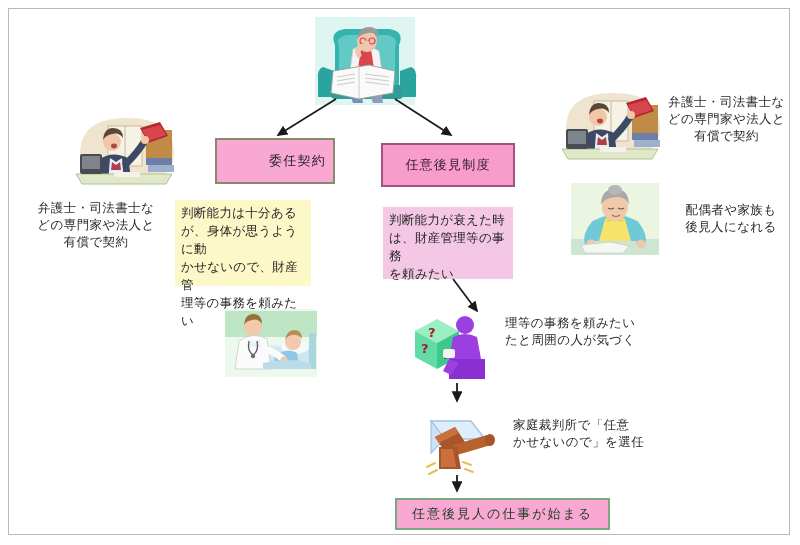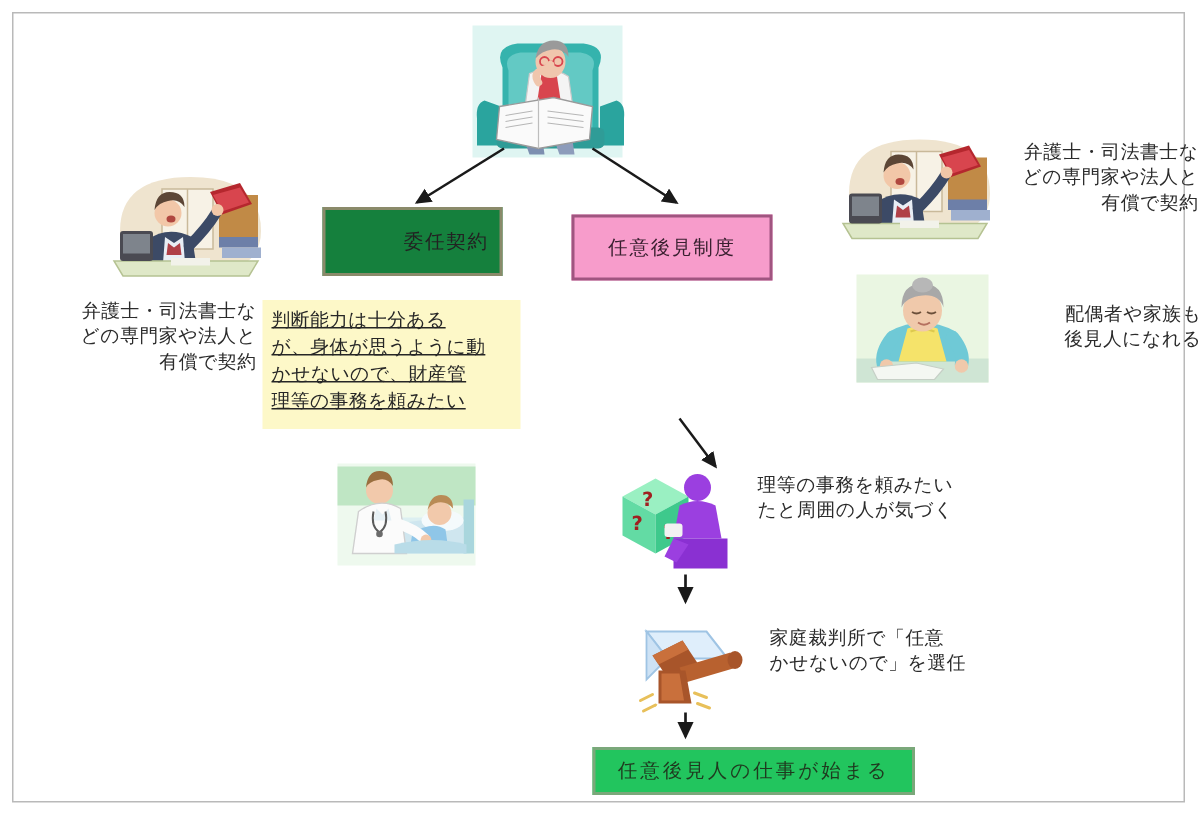--- a/index.html
+++ b/index.html
@@ -32,45 +32,45 @@
   
   .jtext {
     position: absolute;
     color: #2b2b2b;
     font-size: 12.5px;
     line-height: 17px;
     letter-spacing: 0.4px;
     white-space: pre-line;
     font-family: "DejaVu Sans", "Liberation Sans", sans-serif;
   }
-  .jtext.center { text-align: right; font-family: Liberation Serif, serif; }
+  .jtext.center { text-align: center; }
 
   
   .box {
     position: absolute;
     box-sizing: border-box;
     display: flex;
     align-items: center;
     justify-content: center;
     font-size: 13px;
     letter-spacing: 1.2px;
     color: #222;
   }
   .box-yellow {
-    background: #15803d;
+    background: #f9a8d4;
     border: 2px solid #8a8a6a;
     padding-left: 45px;
   }
   .box-pink {
     background: #f79ccb;
     border: 2px solid #a05580;
     color: #3a2030;
   }
   .box-green {
-    background: #22c55e;
+    background: #f9a8d4;
     border: 2px solid #7aa87a;
     color: #1f3a1f;
     letter-spacing: 2px;
   }
 
   
   .note {
     position: absolute;
     box-sizing: border-box;
     padding: 4px 6px;
@@ -156,25 +156,28 @@
           <path d="M0,0 L6.4,3 L0,6 z" fill="#1a1a1a"></path>
         </marker>
       </defs>
       <line x1="6" y1="2" x2="62" y2="38" stroke="#1a1a1a" stroke-width="1.7" marker-end="url(#ah2)"></line>
     </svg>
 
     <div class="box box-yellow" style="left:206px; top:129px; width:120px; height:46px;">委任契約</div>
 
     <div class="box box-pink" style="left:372px; top:134px; width:134px; height:44px;">任意後見制度</div>
 
-    <div class="note note-yellow" style="left:166px; top:191px; width:172px; height:86px;text-decoration:underline;">判断能力は十分ある
+    <div class="note note-yellow" style="left:166px; top:191px; width:136px; height:86px;">判断能力は十分ある
 が、身体が思うように動
 かせないので、財産管
 理等の事務を頼みたい</div>
 
+    <div class="note note-pink" style="left:374px; top:198px; width:130px; height:72px;">判断能力が衰えた時
+は、財産管理等の事務
+を頼みたい</div>
 
     <div class="ill" style="left:63px; top:103px; width:110px; height:82px;">
       <svg width="110" height="82" viewBox="0 0 110 82">
         <path d="M8 42 q0 -36 47 -36 q47 0 47 36 q0 30 -47 30 q-47 0 -47 -30 z" fill="#efe4cf"></path>
         <rect x="36" y="14" width="34" height="40" fill="#f7f2e6" stroke="#c9b99a" stroke-width="1"></rect>
         <line x1="53" y1="14" x2="53" y2="54" stroke="#c9b99a" stroke-width="1"></line>
 
         <rect x="74" y="18" width="26" height="34" fill="#c18a46"></rect>
 
         <path d="M68 16 l20 -6 8 14 -20 7 z" fill="#b5272e"></path>

